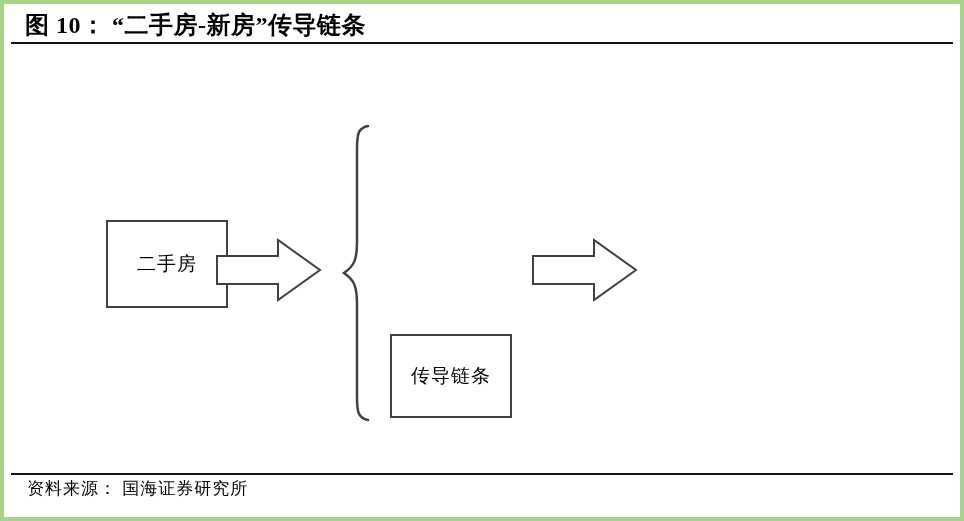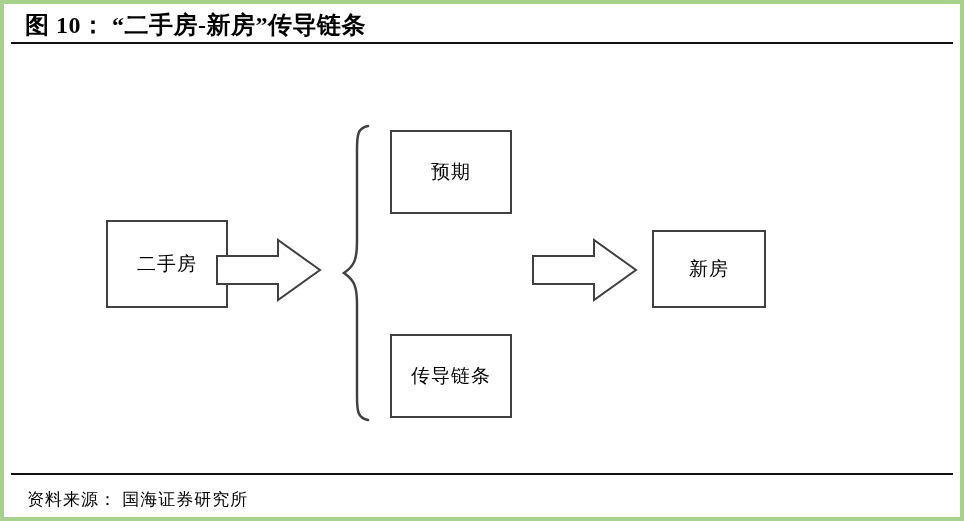--- a/index.html
+++ b/index.html
@@ -61,21 +61,21 @@
   .brace { position: absolute; left: 336px; top: 120px; width: 32px; height: 298px; }
 
   .footer {
     position: absolute;
     left: 7px;
     right: 7px;
     bottom: 0;
     height: 44px;
     border-top: 2px solid #111111;
     display: flex;
-    align-items: flex-end;
+    align-items: flex-start;
     padding: 2px 16px 6px 16px;
   }
   .source {
     font-family: "Liberation Serif", serif;
     font-size: 17px;
     color: #000000;
     letter-spacing: 1px;
     white-space: nowrap;
   }
 </style>
@@ -95,36 +95,30 @@
     </div>
 
     <svg class="arrow arrow-1" viewBox="0 0 106 64" xmlns="http://www.w3.org/2000/svg">
       <polygon points="1,18 62,18 62,2 104,32 62,62 62,46 1,46" fill="#ffffff" stroke="#404040" stroke-width="2" stroke-linejoin="miter"></polygon>
     </svg>
 
     <svg class="brace" viewBox="0 0 32 298" xmlns="http://www.w3.org/2000/svg" preserveAspectRatio="none">
       <path d="M 28 2 C 18 4, 17 10, 17 26 L 17 118 C 17 136, 14 142, 4 149 C 14 156, 17 162, 17 180 L 17 272 C 17 288, 18 294, 28 296" fill="none" stroke="#404040" stroke-width="2.5" stroke-linecap="round"></path>
     </svg>
 
-    <div class="box node-mid-1">
-      <span>预期</span>
-    </div>
 
 
     <div class="box node-mid-3">
       <span>传导链条</span>
     </div>
 
     <svg class="arrow arrow-2" viewBox="0 0 106 64" xmlns="http://www.w3.org/2000/svg">
       <polygon points="1,18 62,18 62,2 104,32 62,62 62,46 1,46" fill="#ffffff" stroke="#404040" stroke-width="2" stroke-linejoin="miter"></polygon>
     </svg>
 
-    <div class="box node-right">
-      <span>新房</span>
-    </div>
 
   </div>
 
   <div class="footer">
     <span class="source">资料来源： 国海证券研究所</span>
   </div>
 
 </div>
 
 </body></html>

